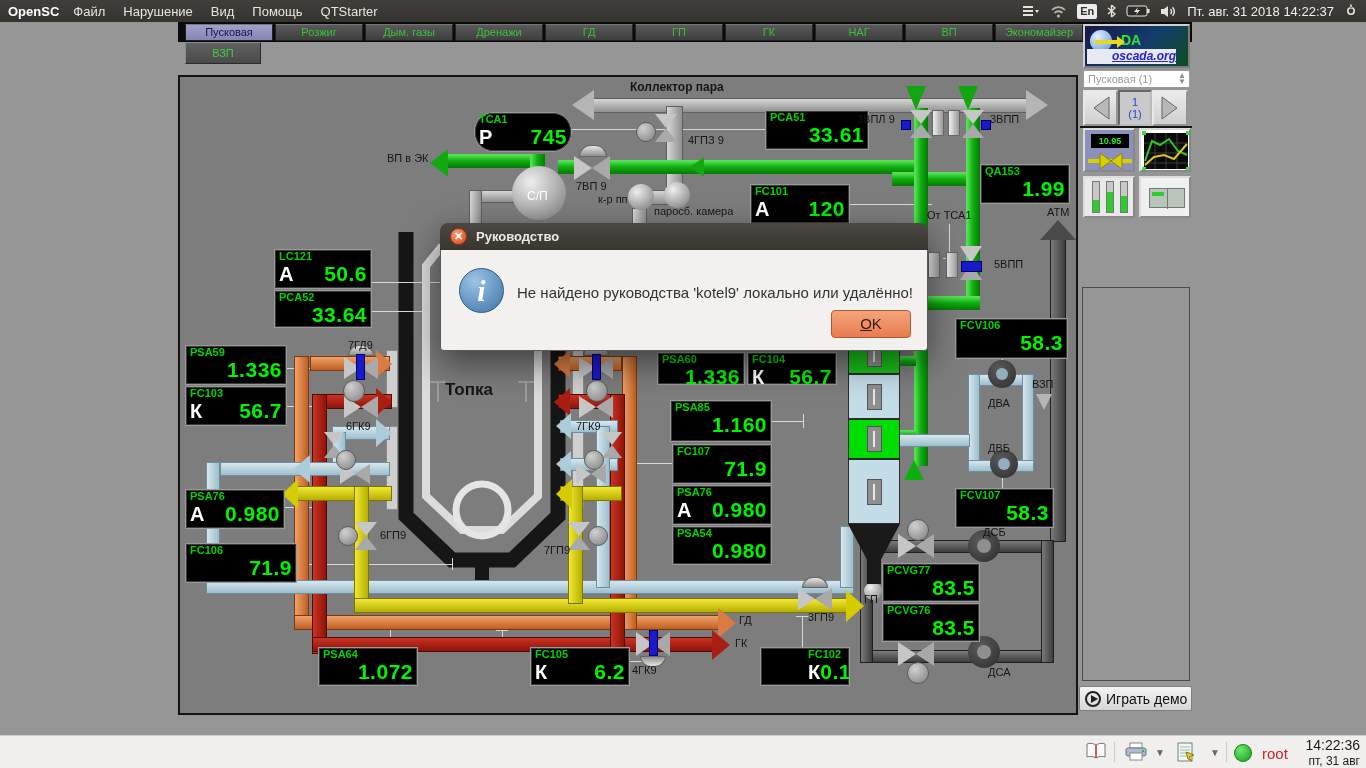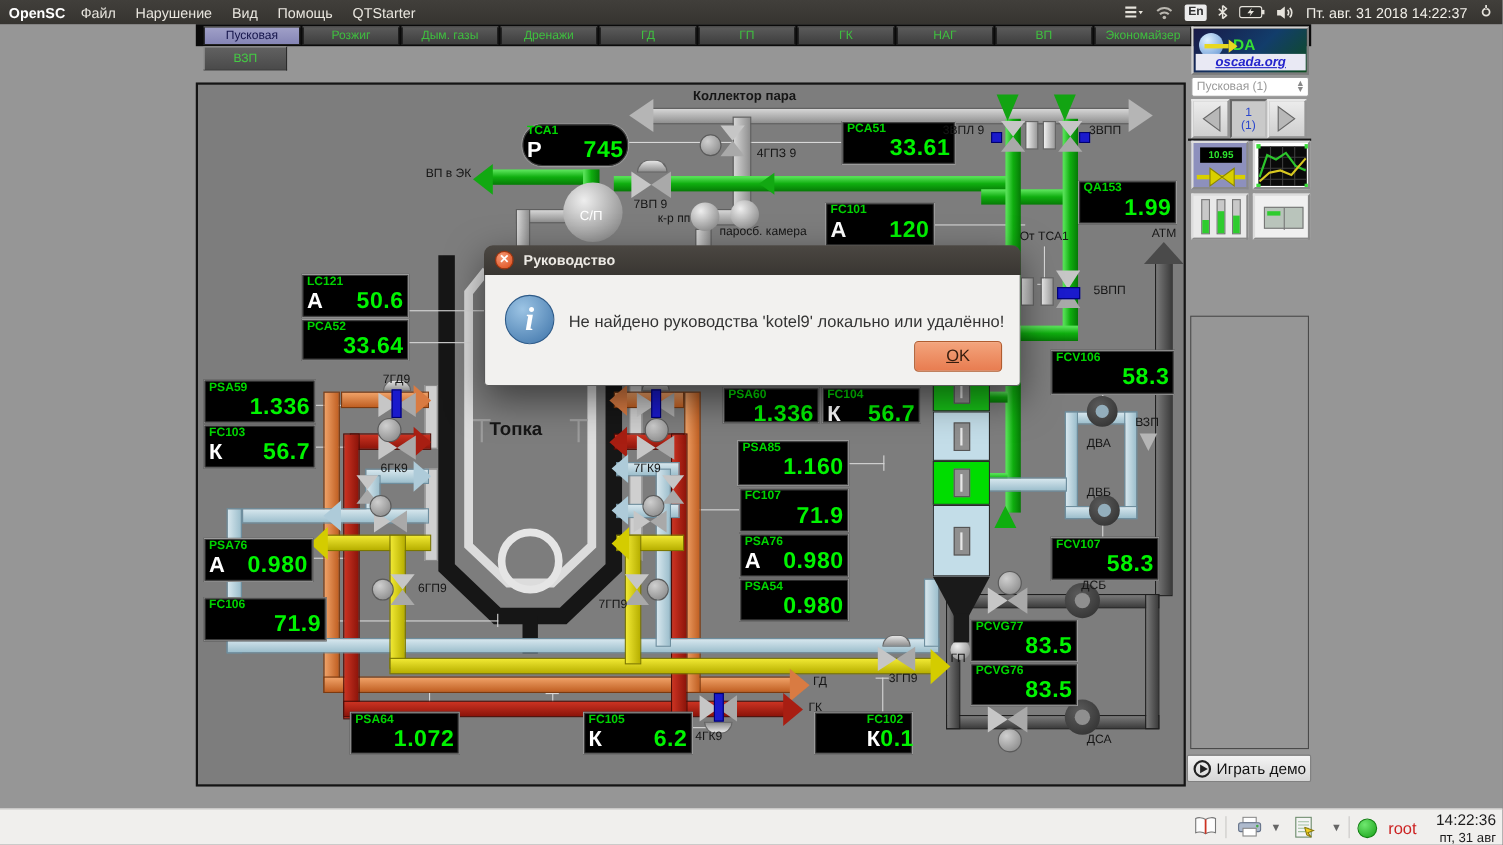--- a/index.html
+++ b/index.html
@@ -91,22 +91,22 @@
 
   
   .logo { position:absolute; left:1083px; top:24px; width:107px; height:44px; z-index:7;
     border:2px outset #cfcfcf; background:linear-gradient(135deg,#191947 0%,#123d6b 55%,#0f4d1f 100%); overflow:hidden; }
   .logo .orb { position:absolute; left:5px; top:4px; width:22px; height:22px; border-radius:50%;
     background:radial-gradient(circle at 35% 30%,#dff0ff,#5a8fd0); }
   .logo .da { position:absolute; left:36px; top:6px; color:#35e035; font-weight:bold; font-size:14px; }
   .logo .yarr { position:absolute; left:10px; top:14px; width:22px; height:4px; background:#e8d820; }
   .logo .yarrh { position:absolute; left:32px; top:10px; width:0; height:0;
     border-left:8px solid #e8d820; border-top:6px solid transparent; border-bottom:6px solid transparent; }
-  .logo .site { position:absolute; left:2px; bottom:2px; width:100px; height:15px; background:#e9e9f4;
-    color:#2424cc; font-style:italic; font-weight:bold; font-size:12px; text-align:center; line-height:15px;
+  .logo .site { position:absolute; left:2px; bottom:2px; width:89px; height:15px; background:#e9e9f4;
+    color:#2424cc; font-style:italic; font-weight:bold; font-size:12px; text-align:right; line-height:15px;
     text-decoration:underline; }
   .pagesel { position:absolute; left:1083px; top:70px; width:107px; height:18px; background:#fff;
     border:1px solid #9a9a9a; border-radius:2px; color:#9a9a9a; font-size:11px; line-height:16px;
     padding-left:4px; z-index:7; }
   .pagesel .spin { position:absolute; right:3px; top:2px; font-size:8px; color:#888; line-height:6px; }
   .navbtns { position:absolute; left:1083px; top:90px; width:107px; height:36px; display:flex; z-index:7; }
   .nbtn { background:linear-gradient(180deg,#ececec,#cfcfcf); border:2px outset #e8e8e8; height:36px;
     display:flex; align-items:center; justify-content:center; }
   .nbtn.mid { background:#c9c9c9; border:2px inset #bbb; flex-direction:column; color:#2a46cc;
     font-size:11px; line-height:12px; }
@@ -607,21 +607,21 @@
           <span class="value">1.072</span>
         </span>
       </div>
       <div class="inst" style="left: 350px; top: 570px; width: 100px; height: 39px;">
         <span class="tag">FC105</span>
         <span class="vrow">
           <span class="letter">К</span>
           <span class="value">6.2</span>
         </span>
       </div>
-      <div class="inst" style="left: 560px; top: 570px; width: 90px; height: 39px; padding-left: 47px;">
+      <div class="inst" style="left: 580px; top: 570px; width: 90px; height: 39px; padding-left: 47px;">
         <span class="tag">FC102</span>
         <span class="vrow">
           <span class="letter">К</span>
           <span class="value">0.1</span>
         </span>
       </div>
       <div class="inst" style="left: 775px; top: 241px; width: 113px; height: 41px;">
         <span class="tag">FCV106</span>
         <span class="vrow">
           <span class="letter"></span>

